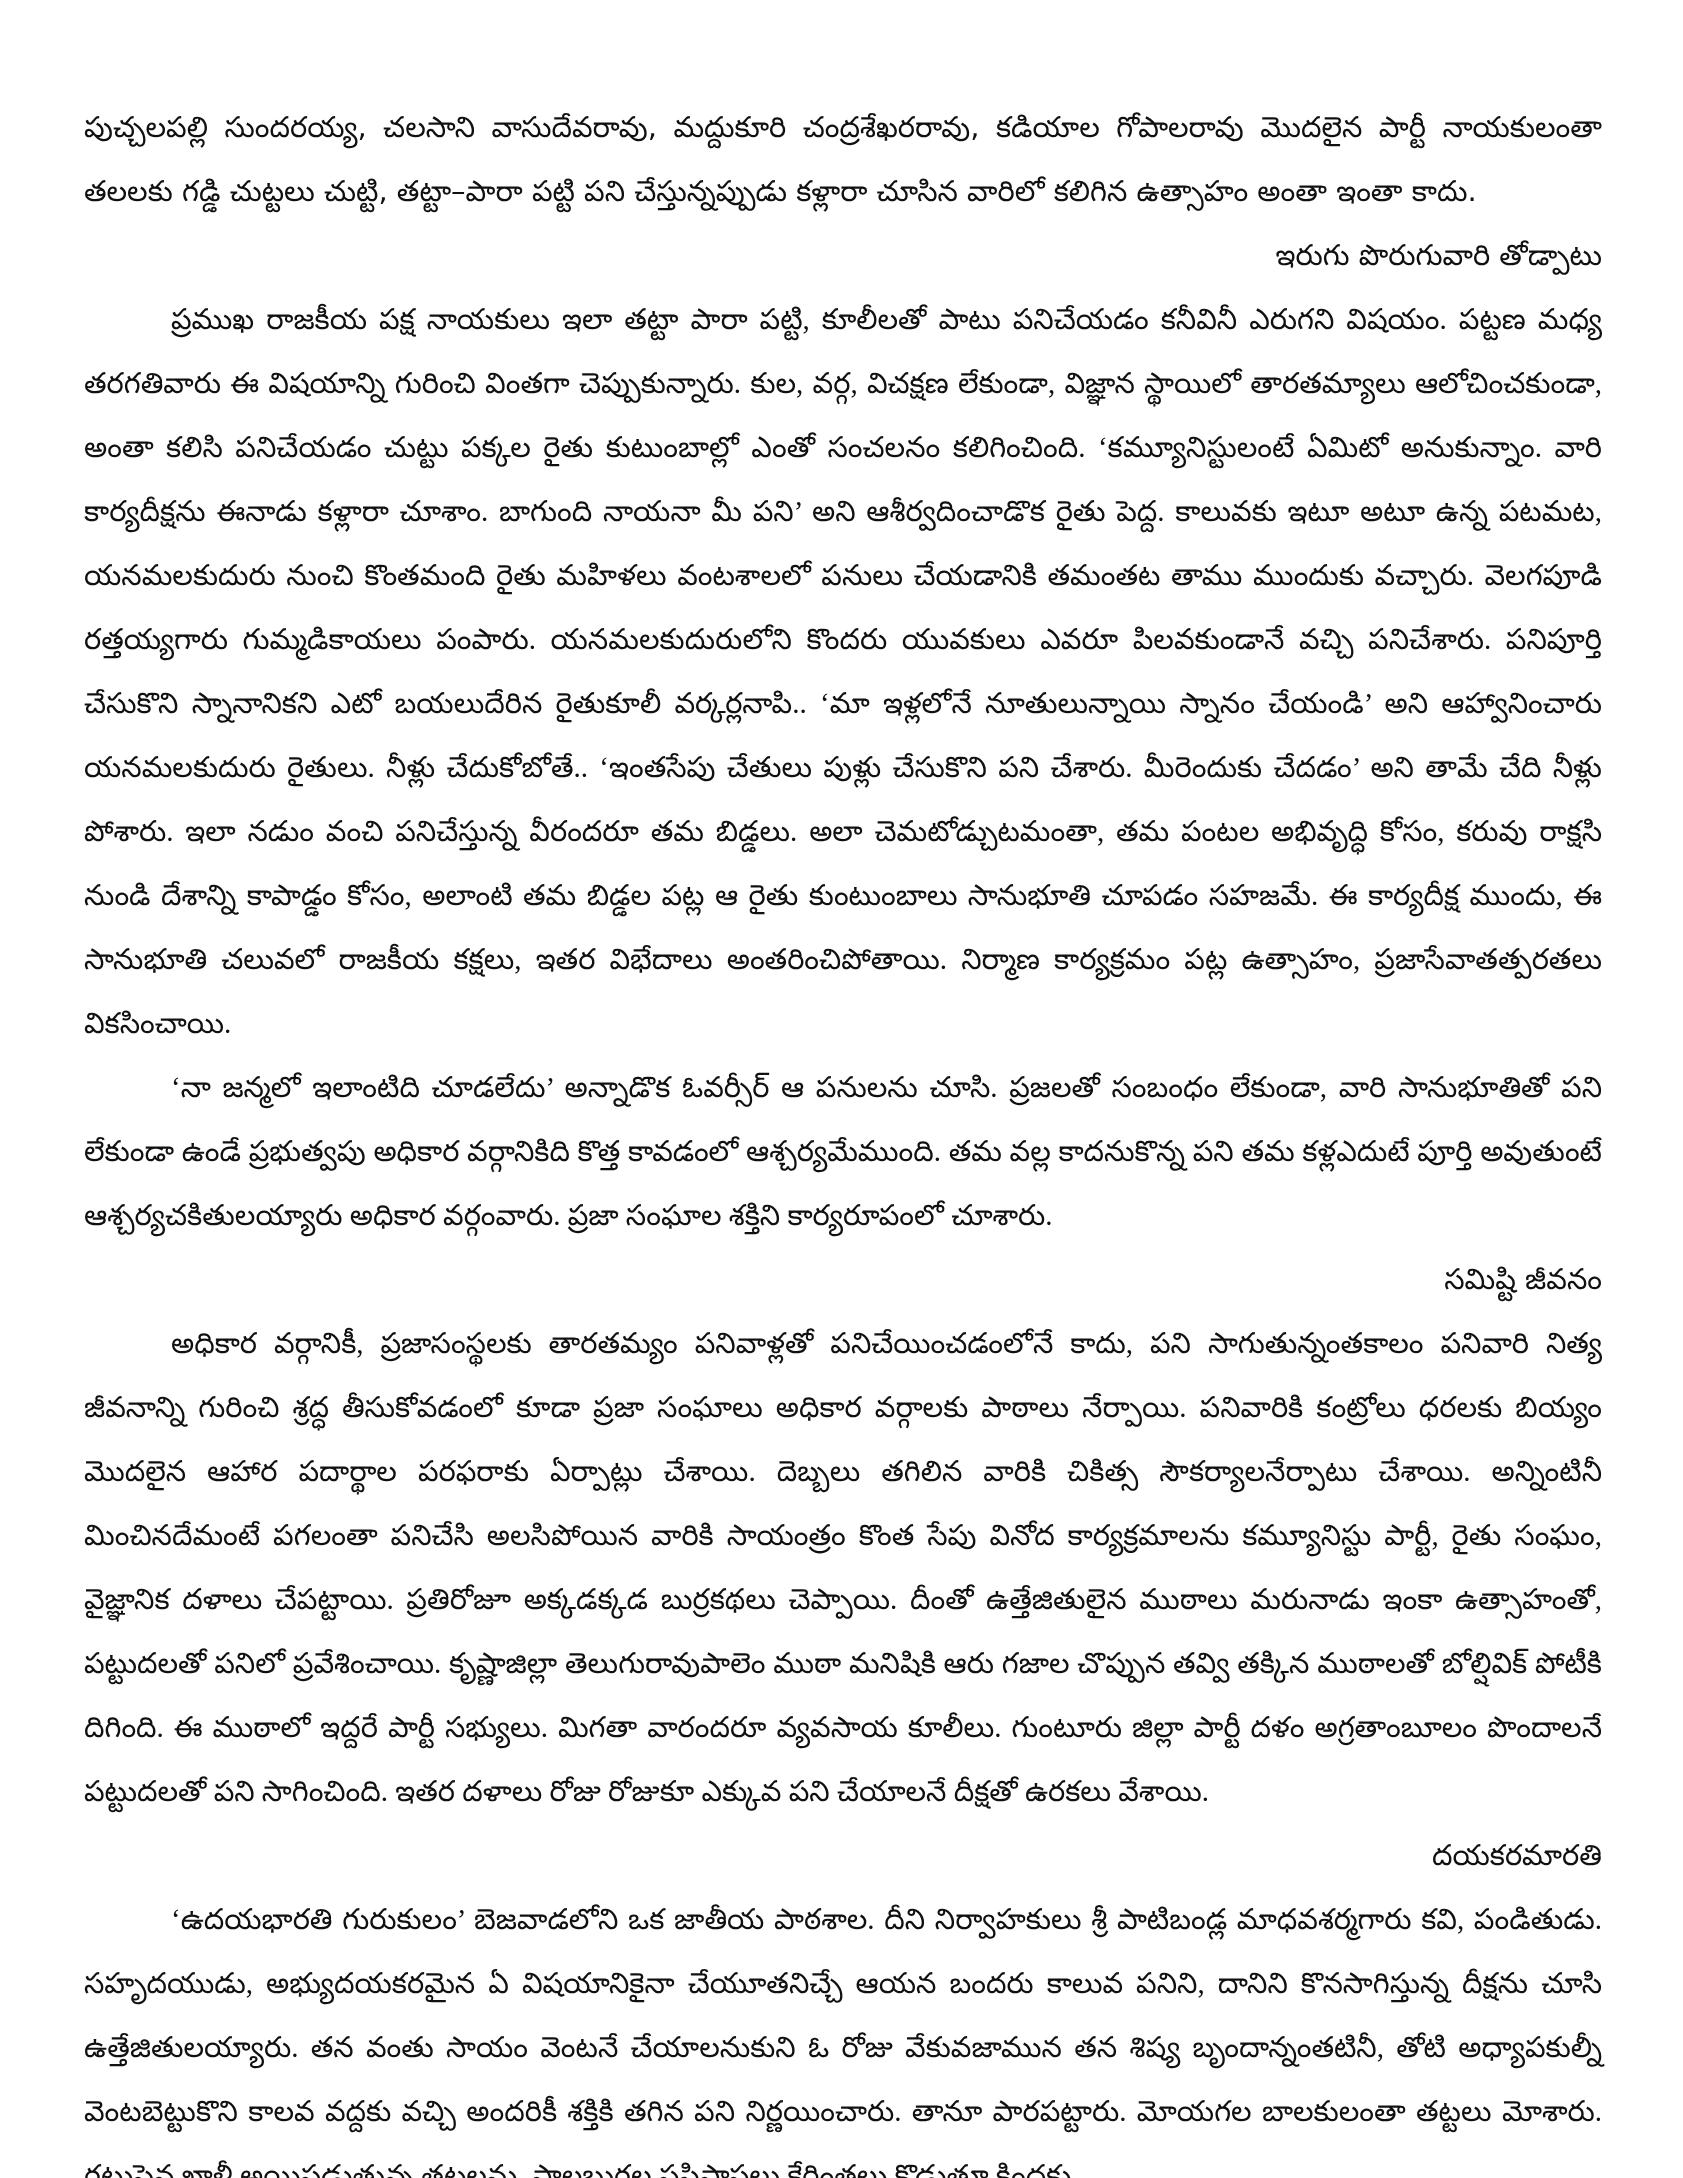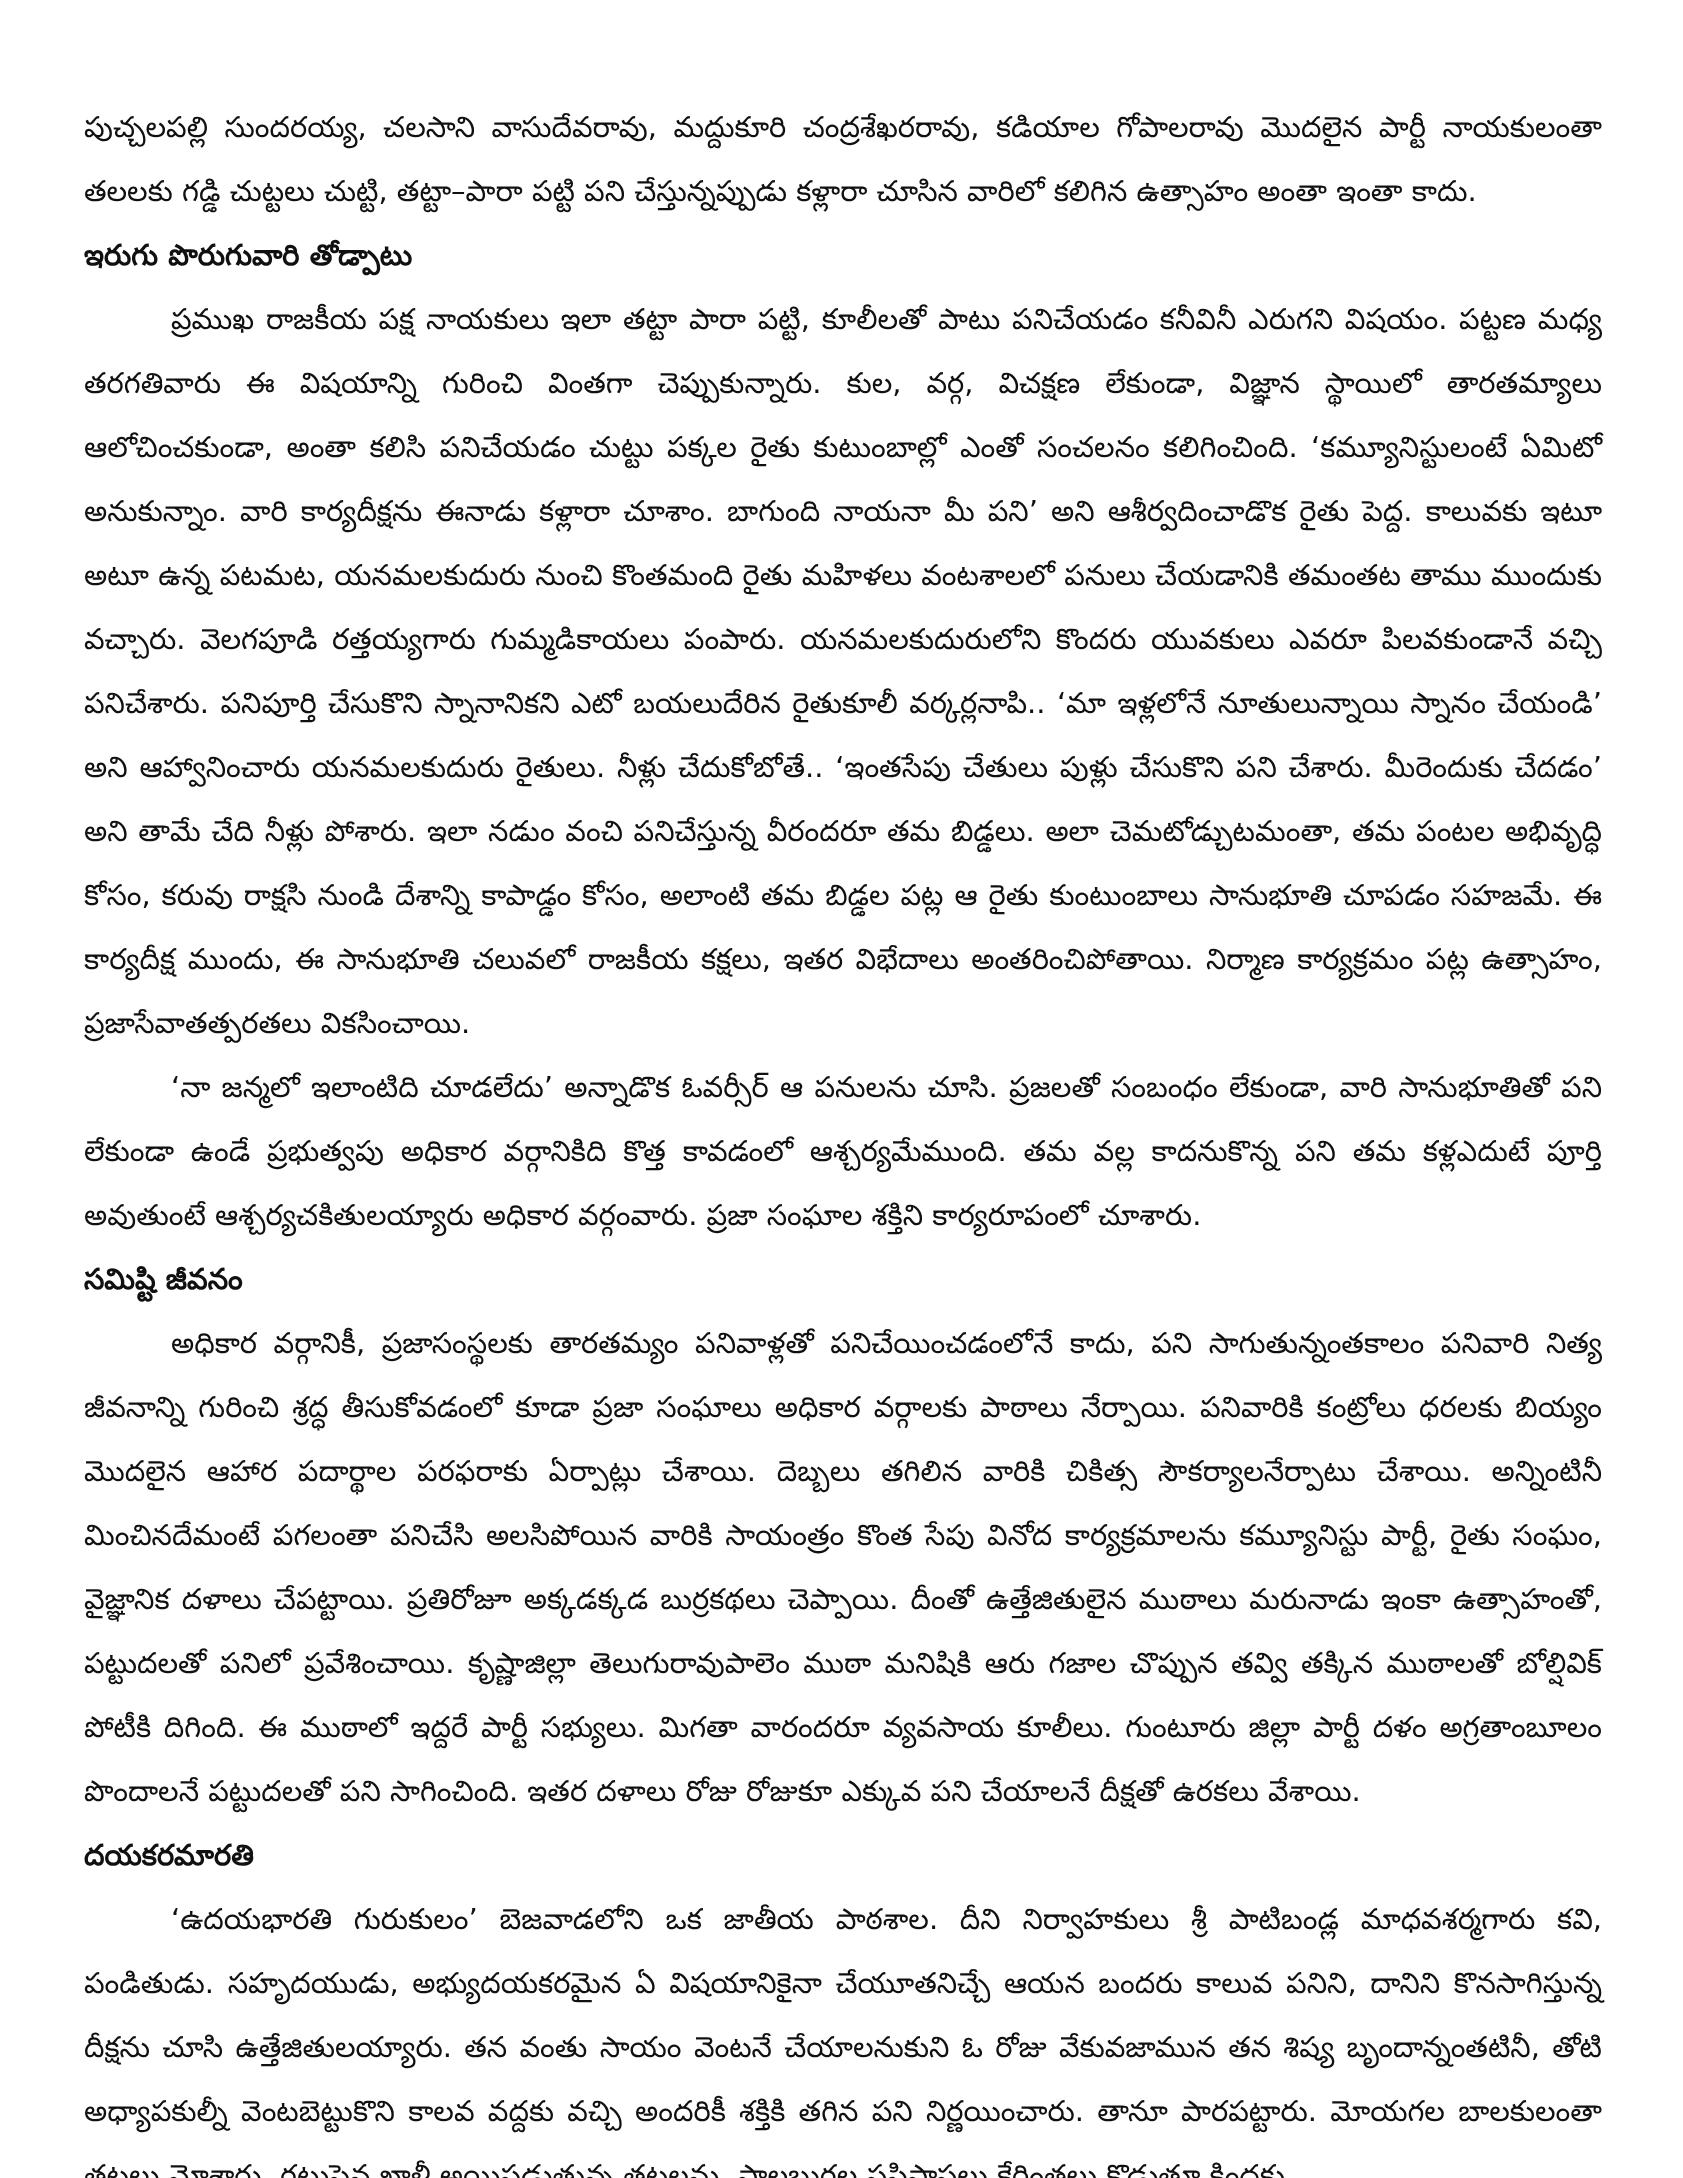--- a/index.html
+++ b/index.html
@@ -21,25 +21,26 @@
     overflow: hidden;
     border-radius: 13px;
   }
   .para {
     text-align: justify;
     text-justify: inter-word;
     margin: 0;
   }
   .para.indent {
     text-indent: 87px;
+    font-family: Liberation Serif, serif;
   }
   .heading {
-    text-align: left;
+    text-align: right;
     margin: 0;
-    font-weight: bold;
+    font-weight: normal;
     font-size: 29px;
     line-height: 64px;
   }
 </style>
 </head>
 <body>
 
 <div class="page">
   <p class="para">పుచ్చలపల్లి సుందరయ్య, చలసాని వాసుదేవరావు, మద్దుకూరి చంద్రశేఖరరావు, కడియాల గోపాలరావు మొదలైన పార్టీ నాయకులంతా తలలకు గడ్డి చుట్టలు చుట్టి, తట్టా–పారా పట్టి పని చేస్తున్నప్పుడు కళ్లారా చూసిన వారిలో కలిగిన ఉత్సాహం అంతా ఇంతా కాదు.</p>
 

